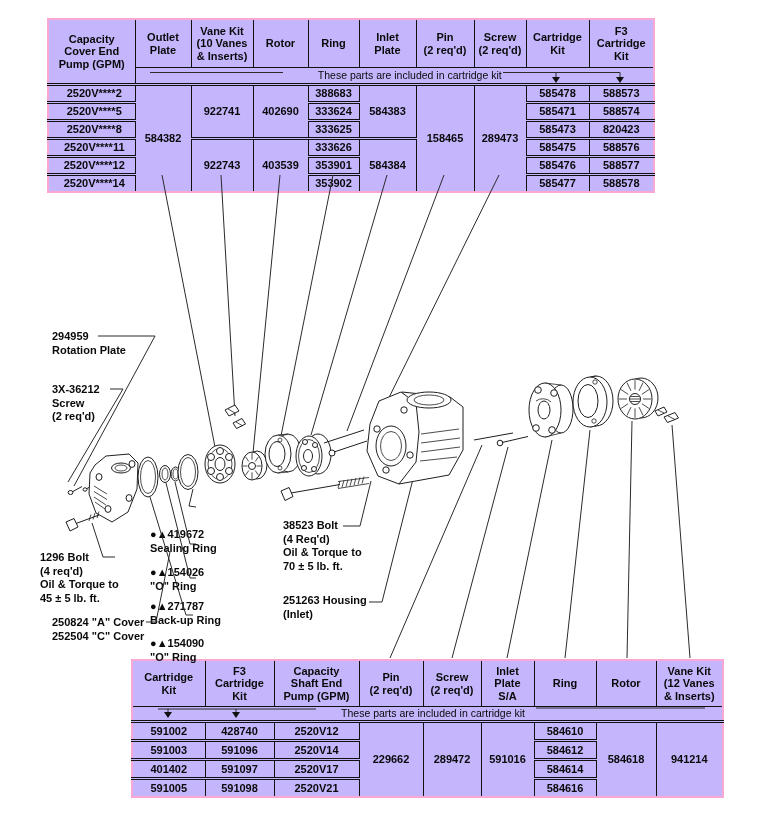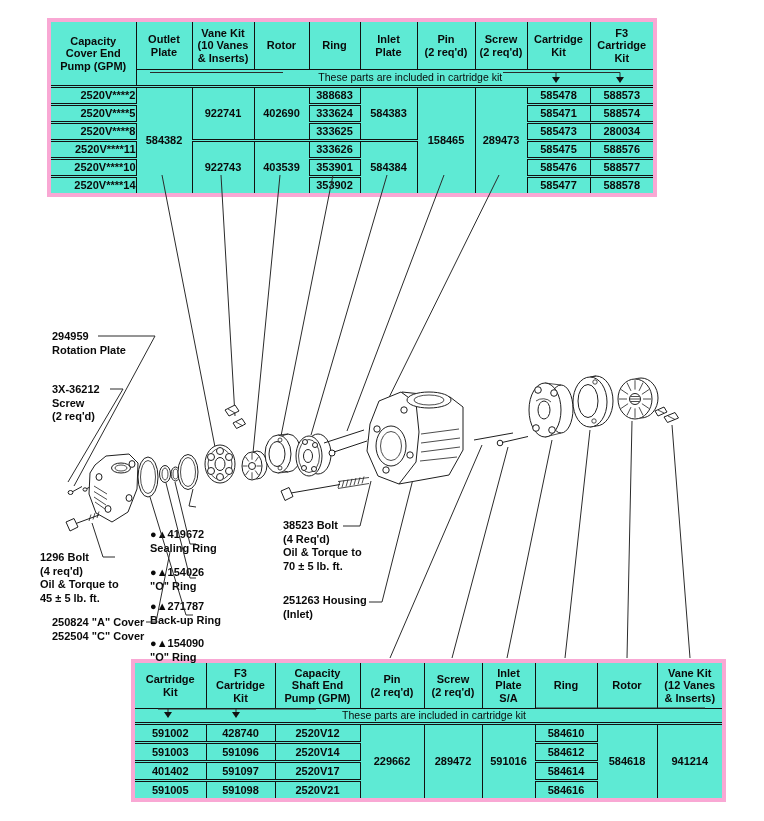--- a/index.html
+++ b/index.html
@@ -1,27 +1,27 @@
 <!DOCTYPE html>
 <html><head>
 <meta charset="utf-8">
 <style>
   html,body { margin:0; padding:0; background:#fff; }
   .page { position:relative; width:764px; height:821px; background:#ffffff;
           font-family:"Liberation Sans", sans-serif; color:#000; overflow:hidden; }
 
   
   table.parts { position:absolute; border-collapse:collapse; table-layout:fixed;
-                background:#5eead4; border:4px solid #f9a8d4; z-index:1; }
+                background:#c4b5fd; border:2px solid #f9a8d4; z-index:1; }
   table.parts th, table.parts td {
       border:1.5px solid #111; padding:0; margin:0;
       font-size:11px; line-height:12.5px; font-weight:700; text-align:center;
       white-space:pre-line; vertical-align:middle; color:#0a0a0a; }
   table.parts tr.d td { border-top:3px double #111; height:15px; }
-  table.parts td.pump { text-align:right; padding-left:5px; }
+  table.parts td.pump { text-align:center; padding-left:5px; }
   table.parts td.note { font-size:10.5px; font-weight:400; border-top:1.5px solid #111;
       border-bottom:1.5px solid #111; }
   #cover-table { left:47px; top:18px; width:606px; }
   #cover-table tr.hd th { height:47px; }
   #cover-table tr.nr td { height:15px; }
   #cover-table td.note { text-align:center; padding-left:31px; }
   #shaft-table { left:131px; top:659px; width:591px; }
   #shaft-table tr.hd th { height:45px; }
   #shaft-table tr.nr td { height:13px; }
   #shaft-table tr.d td { height:16px; }
@@ -99,33 +99,33 @@
     <tr class="d">
       <td class="pump">2520V****5</td>
       <td>333624</td>
       <td>585471</td>
       <td>588574</td>
     </tr>
     <tr class="d">
       <td class="pump">2520V****8</td>
       <td>333625</td>
       <td>585473</td>
-      <td>280034</td>
+      <td>820423</td>
     </tr>
     <tr class="d">
       <td class="pump">2520V****11</td>
       <td rowspan="3">922743</td>
       <td rowspan="3">403539</td>
       <td>333626</td>
       <td rowspan="3">584384</td>
       <td>585475</td>
       <td>588576</td>
     </tr>
     <tr class="d">
-      <td class="pump">2520V****10</td>
+      <td class="pump">2520V****12</td>
       <td>353901</td>
       <td>585476</td>
       <td>588577</td>
     </tr>
     <tr class="d">
       <td class="pump">2520V****14</td>
       <td>353902</td>
       <td>585477</td>
       <td>588578</td>
     </tr>

